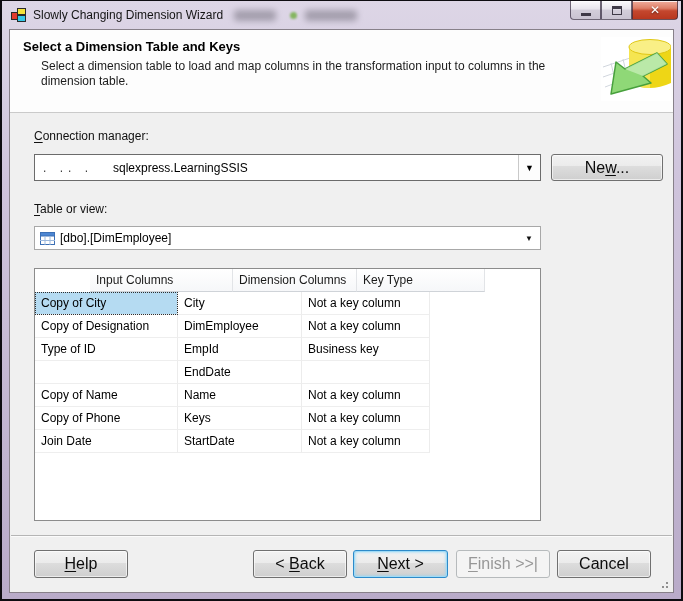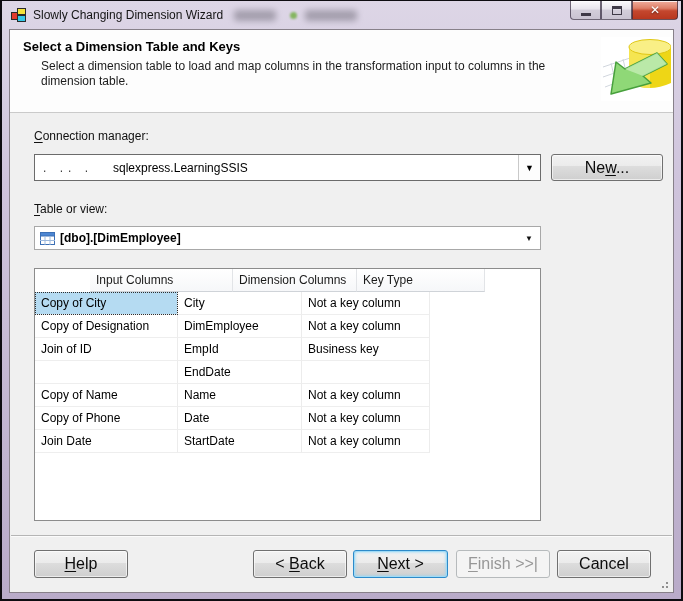--- a/index.html
+++ b/index.html
@@ -74,21 +74,21 @@
   .combo{position:absolute;background:#fff;box-sizing:border-box;display:flex;align-items:center;}
   .combo1{left:24px;top:124px;width:507px;height:27px;border:1px solid #6b6b6b;}
   .combo1 .remnant{margin-left:8px;letter-spacing:5px;color:#3a3a3a;}
   .combo1 .val{margin-left:20px;color:#000;}
   .combo1 .arrow-box{
     margin-left:auto;width:21px;align-self:stretch;display:flex;align-items:center;justify-content:center;
     border-left:1px solid #c9c9c9;background:#fdfdfd;font-size:9px;color:#000;cursor:default;
   }
   .combo2{left:24px;top:196px;width:507px;height:24px;border:1px solid #a8a8a8;}
   .combo2 .tbl-ic{margin:0 5px 0 5px;flex:0 0 15px;display:flex;}
-  .combo2 .val{color:#000;font-weight:bold;}
+  .combo2 .val{color:#000;}
   .combo2 .arrow-flat{margin-left:auto;margin-right:7px;font-size:8px;color:#111;cursor:default;}
 
   .btn{
     position:absolute;box-sizing:border-box;height:28px;width:94px;
     border:1px solid #707070;border-radius:3px;
     background:linear-gradient(180deg,#f2f2f2 0%,#ebebeb 45%,#dddddd 46%,#cfcfcf 100%);
     display:flex;align-items:center;justify-content:center;
     font-size:16px;color:#0c0c0c;cursor:default;
     box-shadow:inset 0 0 0 1px rgba(255,255,255,.6);
   }
@@ -233,37 +233,37 @@
         <div class="lv-cell c1 selected">Copy of City</div>
         <div class="lv-cell c2">City</div>
         <div class="lv-cell c3">Not a key column</div>
       </div>
       <div class="lv-row">
         <div class="lv-cell c1">Copy of Designation</div>
         <div class="lv-cell c2">DimEmployee</div>
         <div class="lv-cell c3">Not a key column</div>
       </div>
       <div class="lv-row">
-        <div class="lv-cell c1">Join of ID</div>
+        <div class="lv-cell c1">Type of ID</div>
         <div class="lv-cell c2">EmpId</div>
         <div class="lv-cell c3">Business key</div>
       </div>
       <div class="lv-row">
         <div class="lv-cell c1"></div>
         <div class="lv-cell c2">EndDate</div>
         <div class="lv-cell c3"></div>
       </div>
       <div class="lv-row">
         <div class="lv-cell c1">Copy of Name</div>
         <div class="lv-cell c2">Name</div>
         <div class="lv-cell c3">Not a key column</div>
       </div>
       <div class="lv-row">
         <div class="lv-cell c1">Copy of Phone</div>
-        <div class="lv-cell c2">Date</div>
+        <div class="lv-cell c2">Keys</div>
         <div class="lv-cell c3">Not a key column</div>
       </div>
       <div class="lv-row">
         <div class="lv-cell c1">Join Date</div>
         <div class="lv-cell c2">StartDate</div>
         <div class="lv-cell c3">Not a key column</div>
       </div>
     </div>
 
     <div class="divider"></div>

